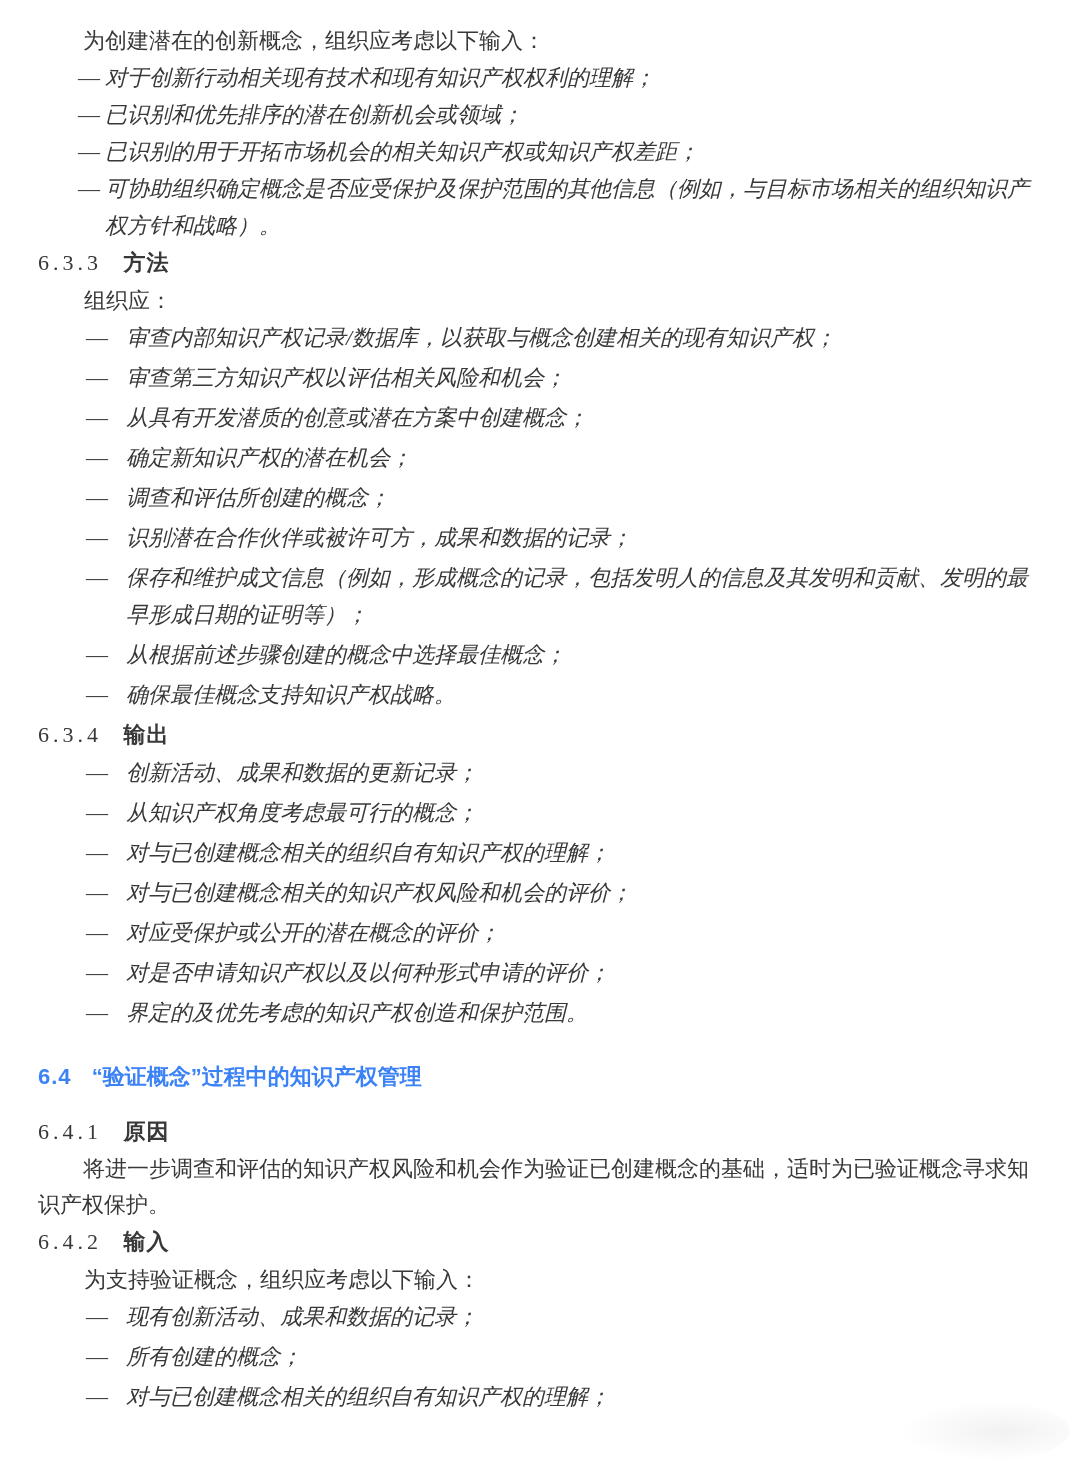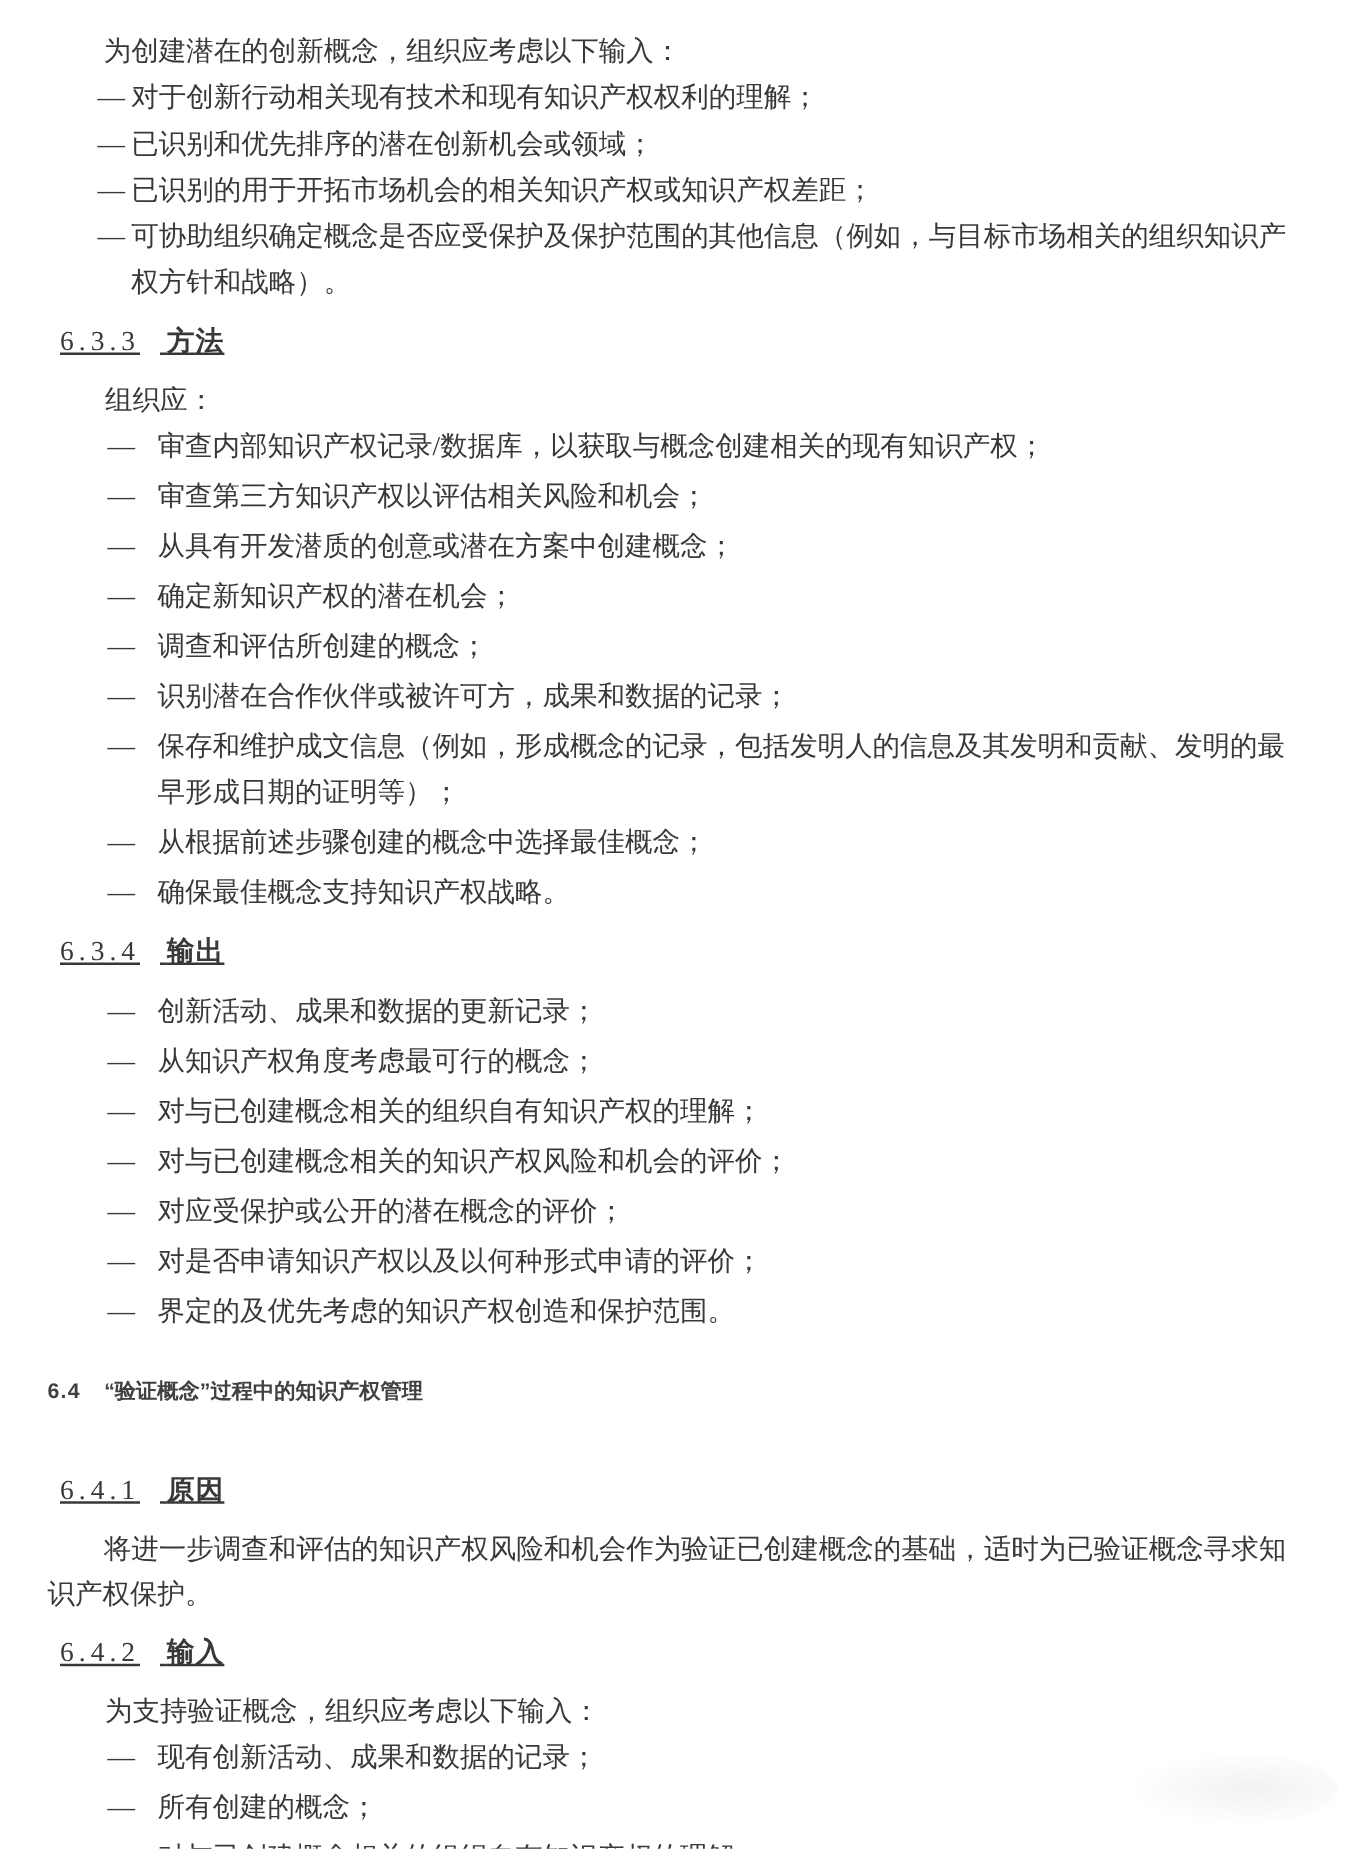--- a/index.html
+++ b/index.html
@@ -50,46 +50,45 @@
   
   .list { margin-left: 48px; }
   .list .li {
     display: flex;
     line-height: 37px;
     margin-bottom: 3px;
   }
   .list .dash {
     flex: 0 0 40px;
   }
-  .li-text { flex: 1 1 auto; }
+  .li-text { flex: 1 1 auto; font-style: italic; }
   
   .clause {
     line-height: 38px;
-    margin: 10px;
+    margin: 0;
     white-space: nowrap;
-    text-decoration: underline;
   }
   .clause .num {
     font-family: "Liberation Serif", "DejaVu Serif", serif;
     letter-spacing: 4px;
     margin-right: 16px;
   }
   .clause .ttl {
     font-family: "Liberation Sans", "DejaVu Sans", sans-serif;
     font-weight: bold;
     letter-spacing: 1px;
   }
   
   .chapter {
-    margin: 26px 0 40px 0;
+    margin: 26px 0 16px 0;
     line-height: 40px;
     font-family: "Liberation Sans", "DejaVu Sans", sans-serif;
     font-weight: bold;
-    font-size: 17px;
-    color: #404040;
+    font-size: 22px;
+    color: #3b82f6;
     white-space: nowrap;
   }
   .chapter .num { margin-right: 14px; letter-spacing: 1px; }
   
   .smudge {
     position: absolute;
     right: 10px;
     bottom: 18px;
     width: 170px;
     height: 60px;

